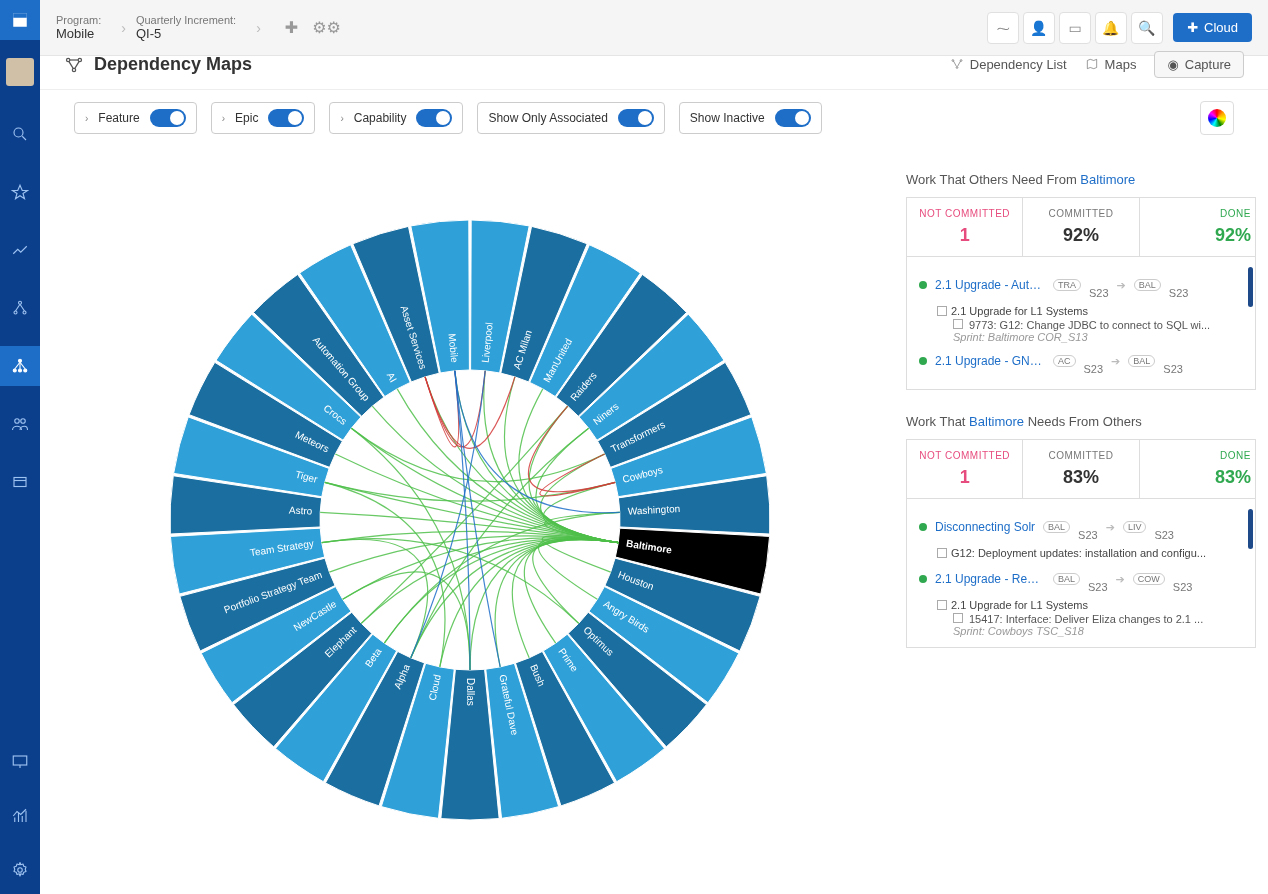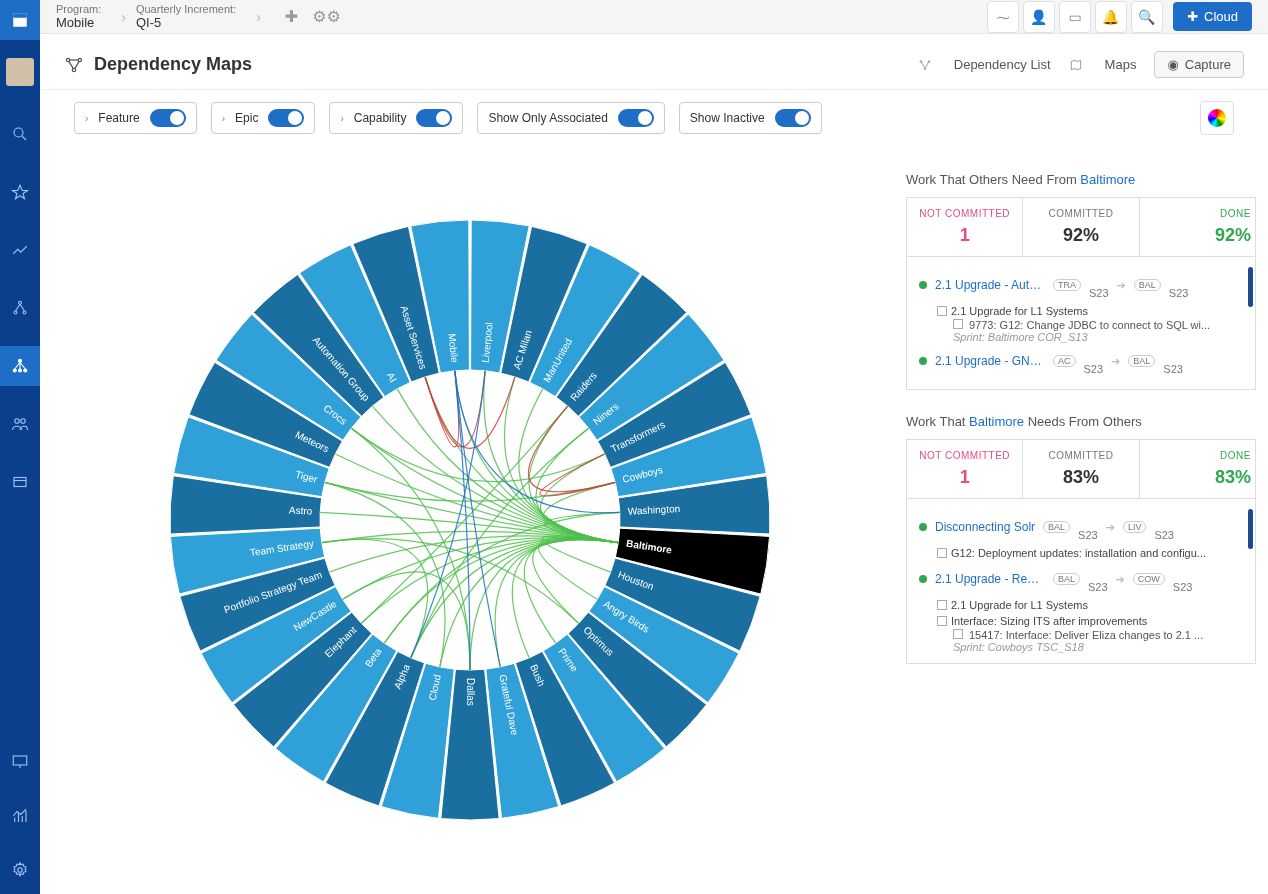--- a/index.html
+++ b/index.html
@@ -9,35 +9,35 @@
 .nav-rail { position: absolute; left: 0; top: 0; width: 40px; height: 894px; background: #0b3f8c; display: flex; flex-direction: column; align-items: center; }
 .nav-rail .logo { width: 40px; height: 40px; background: #1e6ec8; display: flex; align-items: center; justify-content: center; color: #fff; }
 .nav-rail .avatar { width: 28px; height: 28px; border-radius: 3px; background: #d0c0a8; margin-top: 18px; }
 .nav-rail .nav-icons { margin-top: 28px; display: flex; flex-direction: column; gap: 18px; align-items: center; }
 .nav-rail .nav-icon { width: 40px; height: 40px; display: flex; align-items: center; justify-content: center; color: #9fc3f1; cursor: pointer; }
 .nav-rail .nav-icon.active { background: #1e6ec8; color: #fff; }
 .nav-rail .bottom-icons { position: absolute; bottom: 4px; left: 0; width: 40px; display: flex; flex-direction: column; gap: 14px; align-items: center; }
 .nav-rail svg { width: 18px; height: 18px; fill: none; stroke: currentColor; stroke-width: 1.5; }
 
 
-.topbar { position: absolute; left: 40px; top: 0; right: 0; height: 34px; background: #f5f5f5; border-bottom: 1px solid #e5e5e5; display: flex; align-items: center; padding: 0 16px; }
+.topbar { position: absolute; left: 40px; top: 0; right: 0; height: 56px; background: #f5f5f5; border-bottom: 1px solid #e5e5e5; display: flex; align-items: center; padding: 0 16px; }
 .crumb { display: flex; flex-direction: column; margin-right: 10px; font-size: 11px; color: #777; }
 .crumb .val { font-size: 13px; color: #333; }
 .crumb-sep { color: #bbb; margin: 0 10px; font-size: 14px; }
 .topbar .tool-icons { display: flex; gap: 14px; margin-left: 14px; color: #999; }
 .topbar .tool-icons span { cursor: pointer; font-size: 16px; }
 .topbar .right { margin-left: auto; display: flex; align-items: center; gap: 4px; }
 .topbar .ticon { width: 32px; height: 32px; border: 1px solid #e0e0e0; border-radius: 4px; display: flex; align-items: center; justify-content: center; color: #888; cursor: pointer; font-size: 14px; background: #fff; }
 .create-btn { background: #1e6ec8; color: #fff; border: none; border-radius: 4px; padding: 7px 14px; font-size: 13px; cursor: pointer; display: flex; align-items: center; gap: 6px; margin-left: 6px; }
 
 
 .pagehead { position: absolute; left: 40px; top: 40px; right: 0; height: 50px; display: flex; align-items: center; padding: 0 24px; border-bottom: 1px solid #eee; }
 .pagehead .title { font-size: 18px; font-weight: 600; color: #333; display: flex; align-items: center; gap: 10px; }
 .pagehead .right-links { margin-left: auto; display: flex; gap: 18px; font-size: 13px; color: #555; align-items: center; }
-.pagehead .right-links a { color: #555; text-decoration: none; cursor: pointer; display: flex; align-items: flex-end; gap: 22px; }
+.pagehead .right-links a { color: #555; text-decoration: none; cursor: pointer; display: flex; align-items: flex-start; gap: 6px; }
 .capture-btn { border: 1px solid #ccc; border-radius: 4px; padding: 5px 12px; background: #f7f7f7; cursor: pointer; font-size: 13px; color: #555; display: flex; align-items: center; gap: 6px; }
 
 
 .filters { position: absolute; left: 40px; top: 90px; right: 0; height: 56px; display: flex; align-items: center; padding: 0 34px; gap: 14px; }
 .filter { border: 1px solid #ccc; border-radius: 4px; padding: 6px 10px; display: flex; align-items: center; gap: 10px; font-size: 12px; color: #333; }
 .filter .chev { color: #888; font-size: 10px; }
 .toggle { width: 36px; height: 18px; border-radius: 10px; background: #1e6ec8; position: relative; display: inline-block; }
 .toggle::after { content: ""; position: absolute; right: 2px; top: 2px; width: 14px; height: 14px; background: #fff; border-radius: 50%; }
 .color-wheel { margin-left: auto; width: 34px; height: 34px; border: 1px solid #ddd; border-radius: 4px; display: flex; align-items: center; justify-content: center; cursor: pointer; }
 .color-wheel-inner { width: 18px; height: 18px; border-radius: 50%; background: conic-gradient(red,orange,yellow,green,cyan,blue,magenta,red); }
@@ -456,21 +456,17 @@
       <span class="tag">BAL</span>
       <span class="sprint">S23</span>
       <span class="arrow-sm">➔</span>
       <span class="tag">COW</span>
       <span class="sprint">S23</span>
         </div>
         <div class="sub">
           <span class="box"></span>
           <span>2.1 Upgrade for L1 Systems</span>
         </div>
-        <div class="sub">
-          <span class="box"></span>
-          <span>Interface: Sizing ITS after improvements</span>
-        </div>
         <div class="sub2"><span class="box" style="display:inline-block;width:10px;height:10px;border:1px solid #aaa;margin-right:6px"></span>15417: Interface: Deliver Eliza changes to 2.1 ...</div>
         <div class="sprint-note">Sprint: Cowboys TSC_S18</div>
       </div>
   </div>
 </div>
 
 </body></html>

